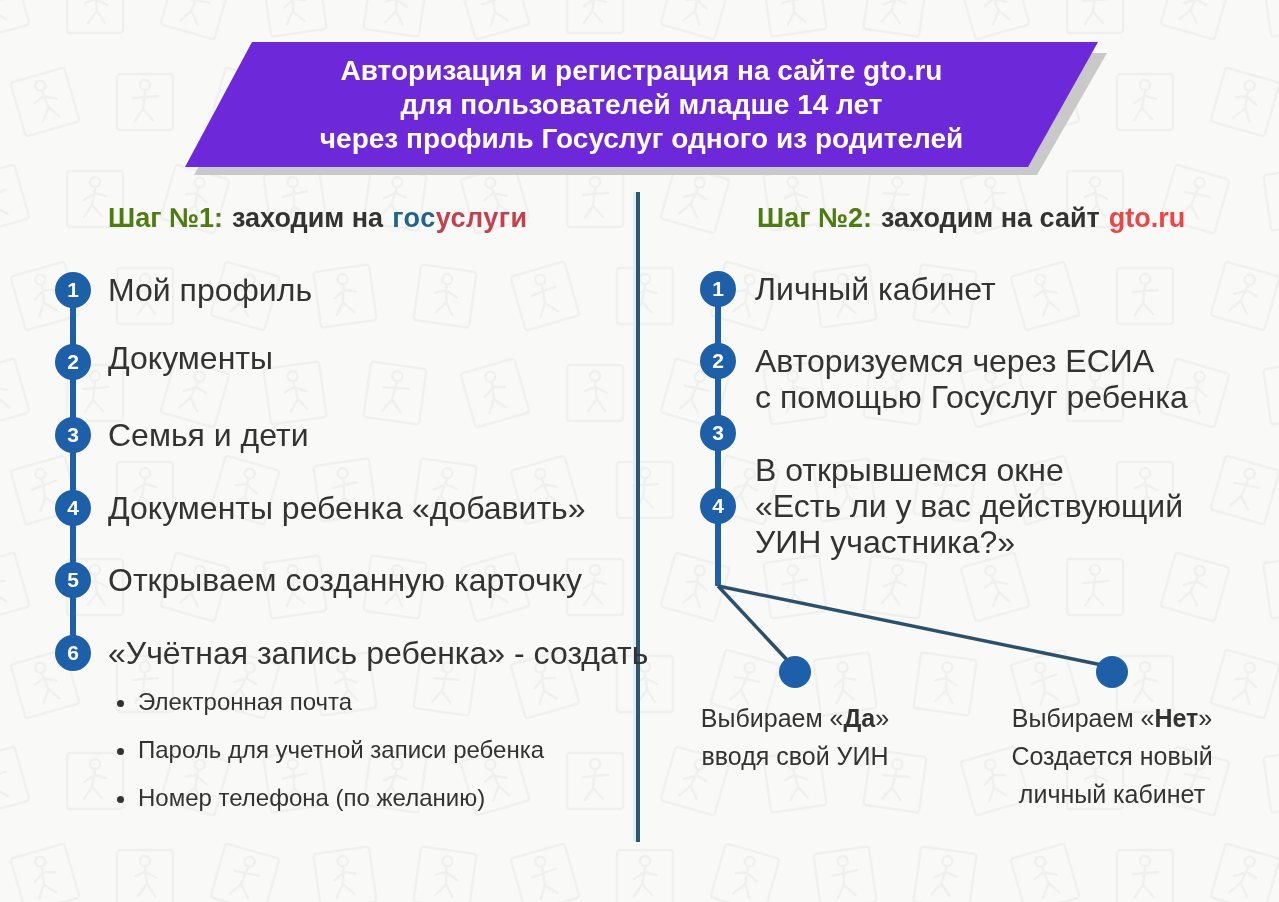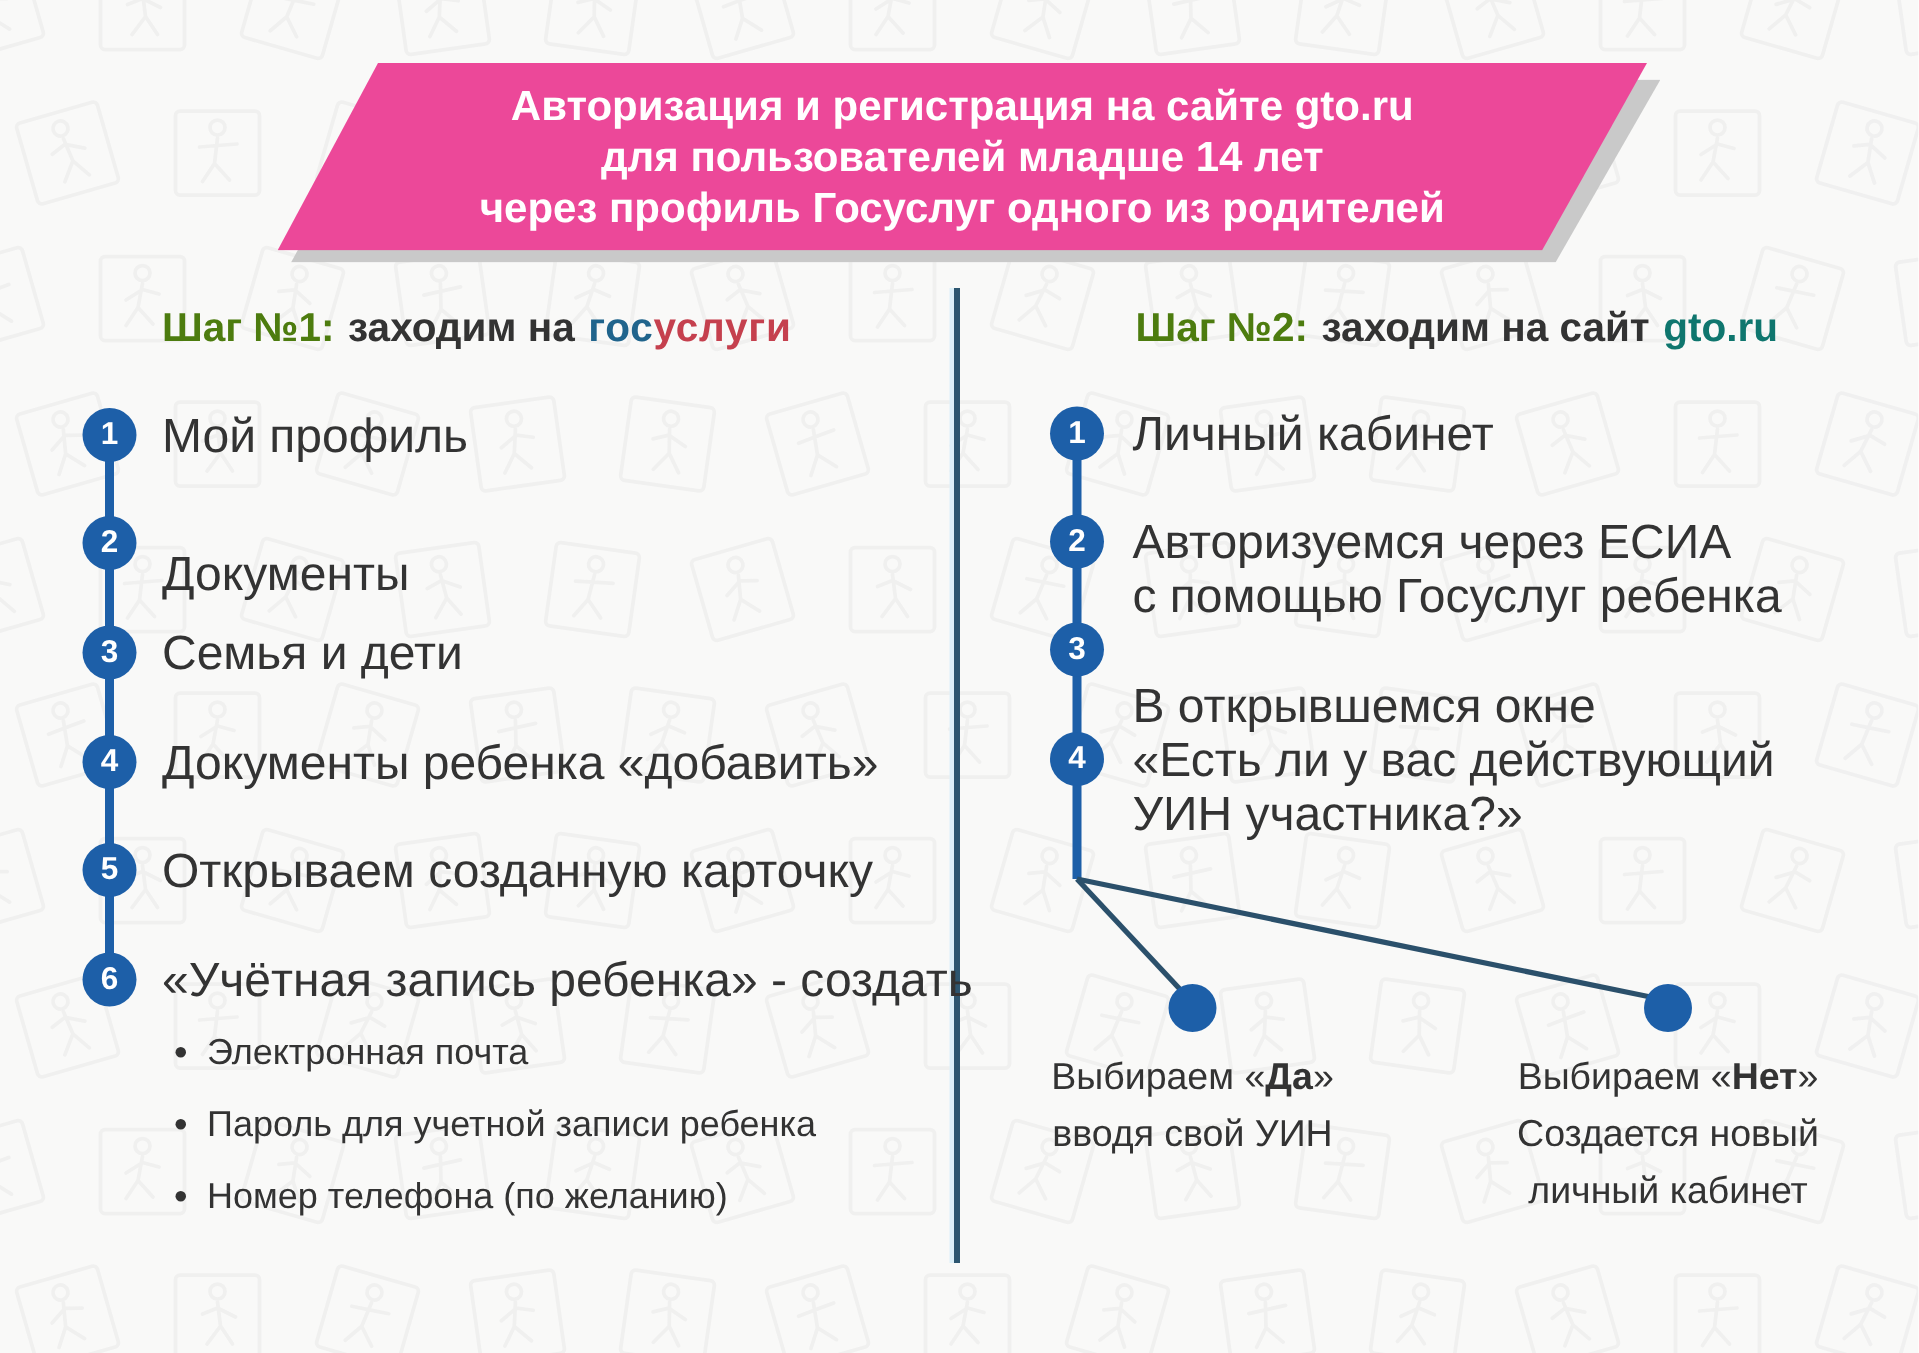--- a/index.html
+++ b/index.html
@@ -13,33 +13,33 @@
   .wm svg{position:absolute;opacity:.55;}
 
   
   .banner-shadow{
     position:absolute;left:194px;top:53px;width:913px;height:122px;z-index:1;
     background:#c9c9c9;
     clip-path:polygon(67px 0,913px 0,843px 122px,0 122px);
   }
   .banner{
     position:absolute;left:185px;top:42px;width:913px;height:125px;z-index:2;
-    background:#ec4899;color:#ffffff;
+    background:#6d28d9;color:#ffffff;
     clip-path:polygon(67px 0,913px 0,843px 125px,0 125px);
     display:flex;flex-direction:column;justify-content:center;
     text-align:center;font-weight:bold;font-size:28px;line-height:34px;
   }
 
   
   .col-header{position:absolute;top:203px;z-index:3;font-size:27px;font-weight:bold;white-space:nowrap;}
   .hdr-step{color:#4d7c0f;}
   .hdr-action{color:#333333;margin-left:9px;}
   .logo-teal{color:#20648c;margin-left:9px;letter-spacing:.5px;}
   .logo-red{color:#c5404e;letter-spacing:.5px;}
-  .site-teal{color:#0f766e;margin-left:9px;margin-top:24px;}
+  .site-teal{color:#ef4444;margin-left:9px;margin-top:24px;}
 
   
   .divider{
     position:absolute;left:636px;top:192px;width:4px;height:650px;z-index:2;
     background:#2d5670;box-shadow:-3px 0 0 #ddf0f9;
   }
 
   
   .connector{position:absolute;width:6px;background:#1d5fa8;z-index:2;}
   .step-circle{
@@ -1030,21 +1030,21 @@
   </div>
 
   <div class="divider"></div>
 
   <div class="connector" style="left:70px;top:290px;height:363px;"></div>
 
   <div class="step-circle" style="left:55px;top:272px;">1</div>
   <div class="step-label" style="left:108px;top:272px;">Мой профиль</div>
 
   <div class="step-circle" style="left:55px;top:344px;">2</div>
-  <div class="step-label" style="left:108px;top:364px;">Документы</div>
+  <div class="step-label" style="left:108px;top:340px;">Документы</div>
 
   <div class="step-circle" style="left:55px;top:417px;">3</div>
   <div class="step-label" style="left:108px;top:417px;">Семья и дети</div>
 
   <div class="step-circle" style="left:55px;top:490px;">4</div>
   <div class="step-label" style="left:108px;top:490px;">Документы ребенка «добавить»</div>
 
   <div class="step-circle" style="left:55px;top:562px;">5</div>
   <div class="step-label" style="left:108px;top:562px;">Открываем созданную карточку</div>
 

